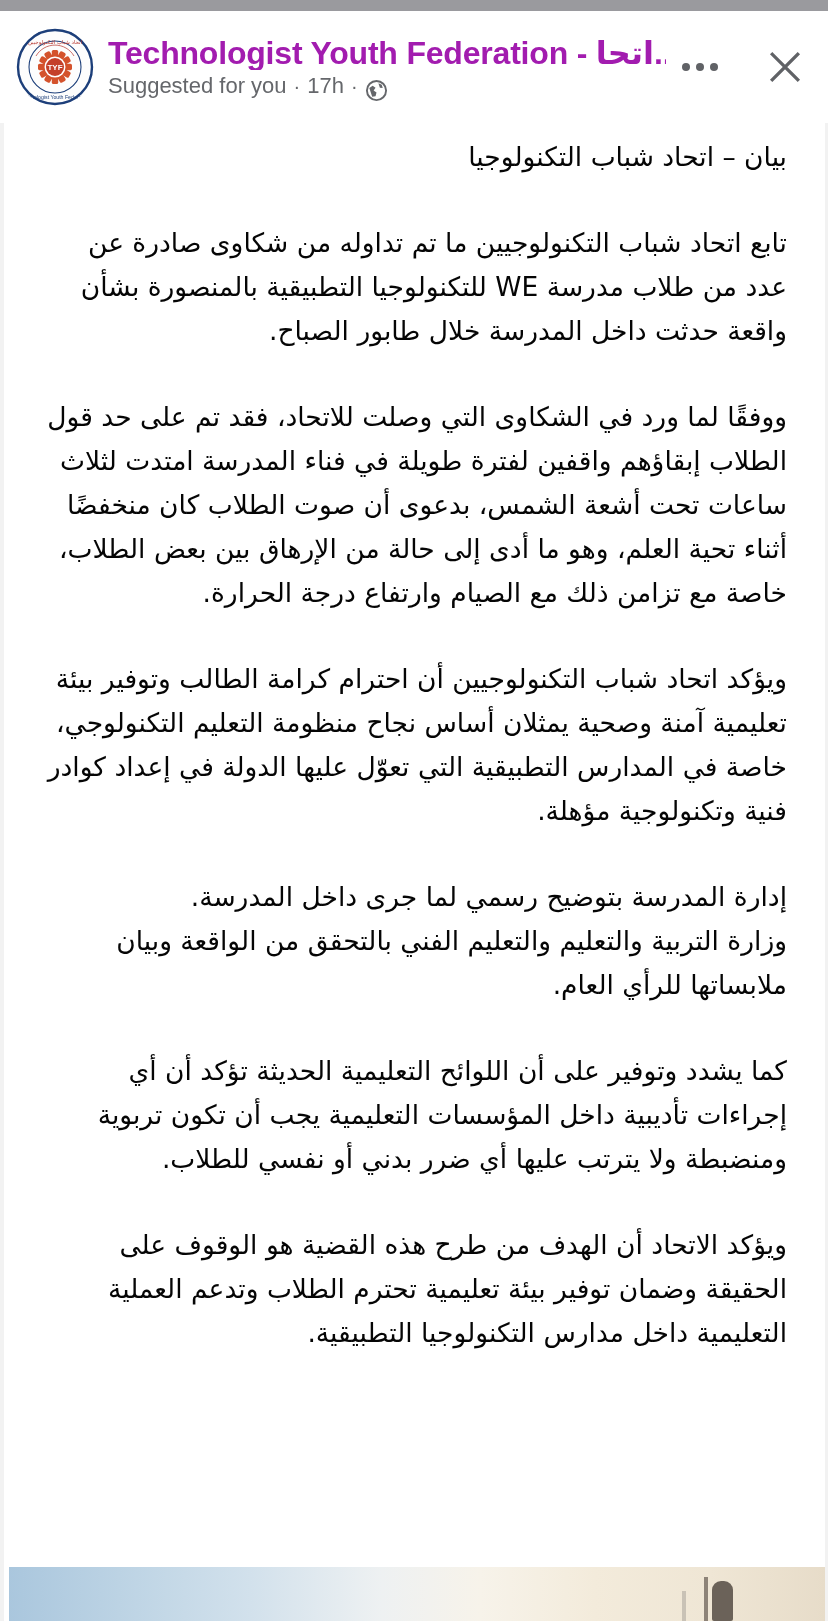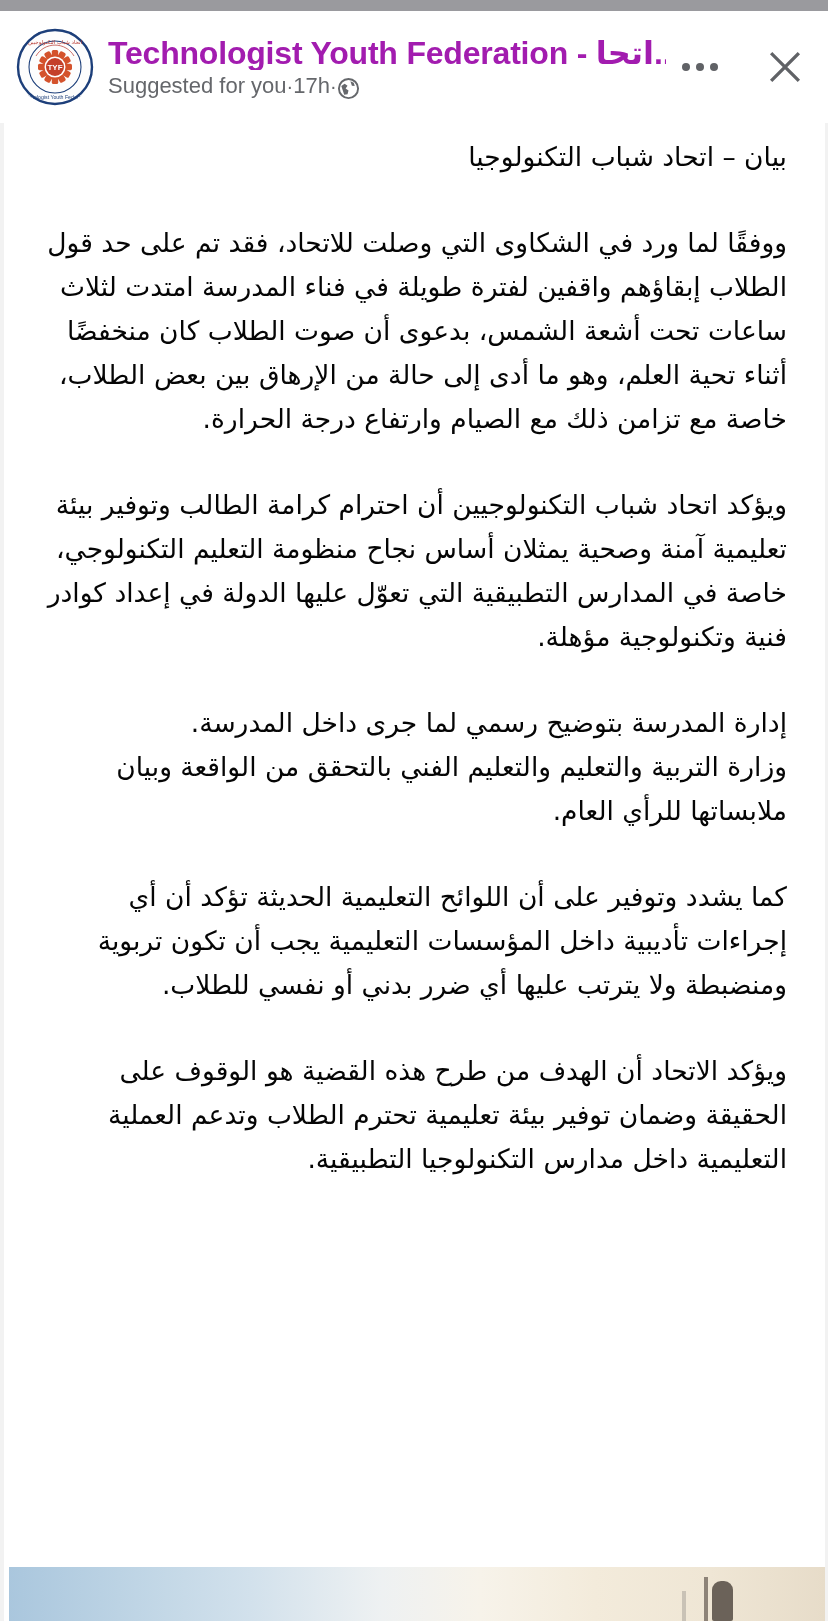--- a/index.html
+++ b/index.html
@@ -81,21 +81,22 @@
     font-weight: 700;
     color: #a21caf;
     letter-spacing: -0.2px;
     white-space: nowrap;
     overflow: hidden;
     line-height: 34px;
   }
 
   .meta-line {
     display: flex;
-    align-items: center;
+    align-items: flex-end;
+    gap: 7px;
     font-size: 22px;
     color: #65676b;
     line-height: 26px;
     white-space: nowrap;
   }
   .meta-sep { color: #65676b; font-size: 20px; }
 
   .globe-icon { display: inline-block; width: 23px; height: 23px; position: relative; top: 3px; }
   .globe-icon svg { display: block; width: 23px; height: 23px; }
 
@@ -254,20 +255,21 @@
       <button class="close-button">
         <svg viewBox="0 0 24 24" xmlns="http://www.w3.org/2000/svg" aria-hidden="true">
           <path d="M4 4 L20 20 M20 4 L4 20" stroke="#606266" stroke-width="2.1" stroke-linecap="square" fill="none"></path>
         </svg>
       </button>
     </div>
   </div>
 
   <div class="post-body">
     <p>بيان – اتحاد شباب التكنولوجيا</p>
+    <p>تابع اتحاد شباب التكنولوجيين ما تم تداوله من شكاوى صادرة عن عدد من طلاب مدرسة WE للتكنولوجيا التطبيقية بالمنصورة بشأن واقعة حدثت داخل المدرسة خلال طابور الصباح.</p>
     <p>ووفقًا لما ورد في الشكاوى التي وصلت للاتحاد، فقد تم على حد قول الطلاب إبقاؤهم واقفين لفترة طويلة في فناء المدرسة امتدت لثلاث ساعات تحت أشعة الشمس، بدعوى أن صوت الطلاب كان منخفضًا أثناء تحية العلم، وهو ما أدى إلى حالة من الإرهاق بين بعض الطلاب، خاصة مع تزامن ذلك مع الصيام وارتفاع درجة الحرارة.</p>
     <p>ويؤكد اتحاد شباب التكنولوجيين أن احترام كرامة الطالب وتوفير بيئة تعليمية آمنة وصحية يمثلان أساس نجاح منظومة التعليم التكنولوجي، خاصة في المدارس التطبيقية التي تعوّل عليها الدولة في إعداد كوادر فنية وتكنولوجية مؤهلة.</p>
     <p>إدارة المدرسة بتوضيح رسمي لما جرى داخل المدرسة.
 وزارة التربية والتعليم والتعليم الفني بالتحقق من الواقعة وبيان ملابساتها للرأي العام.</p>
     <p>كما يشدد وتوفير على أن اللوائح التعليمية الحديثة تؤكد أن أي إجراءات تأديبية داخل المؤسسات التعليمية يجب أن تكون تربوية ومنضبطة ولا يترتب عليها أي ضرر بدني أو نفسي للطلاب.</p>
     <p>ويؤكد الاتحاد أن الهدف من طرح هذه القضية هو الوقوف على الحقيقة وضمان توفير بيئة تعليمية تحترم الطلاب وتدعم العملية التعليمية داخل مدارس التكنولوجيا التطبيقية.</p>
 
   </div>
 
   <div class="photo-strip">

